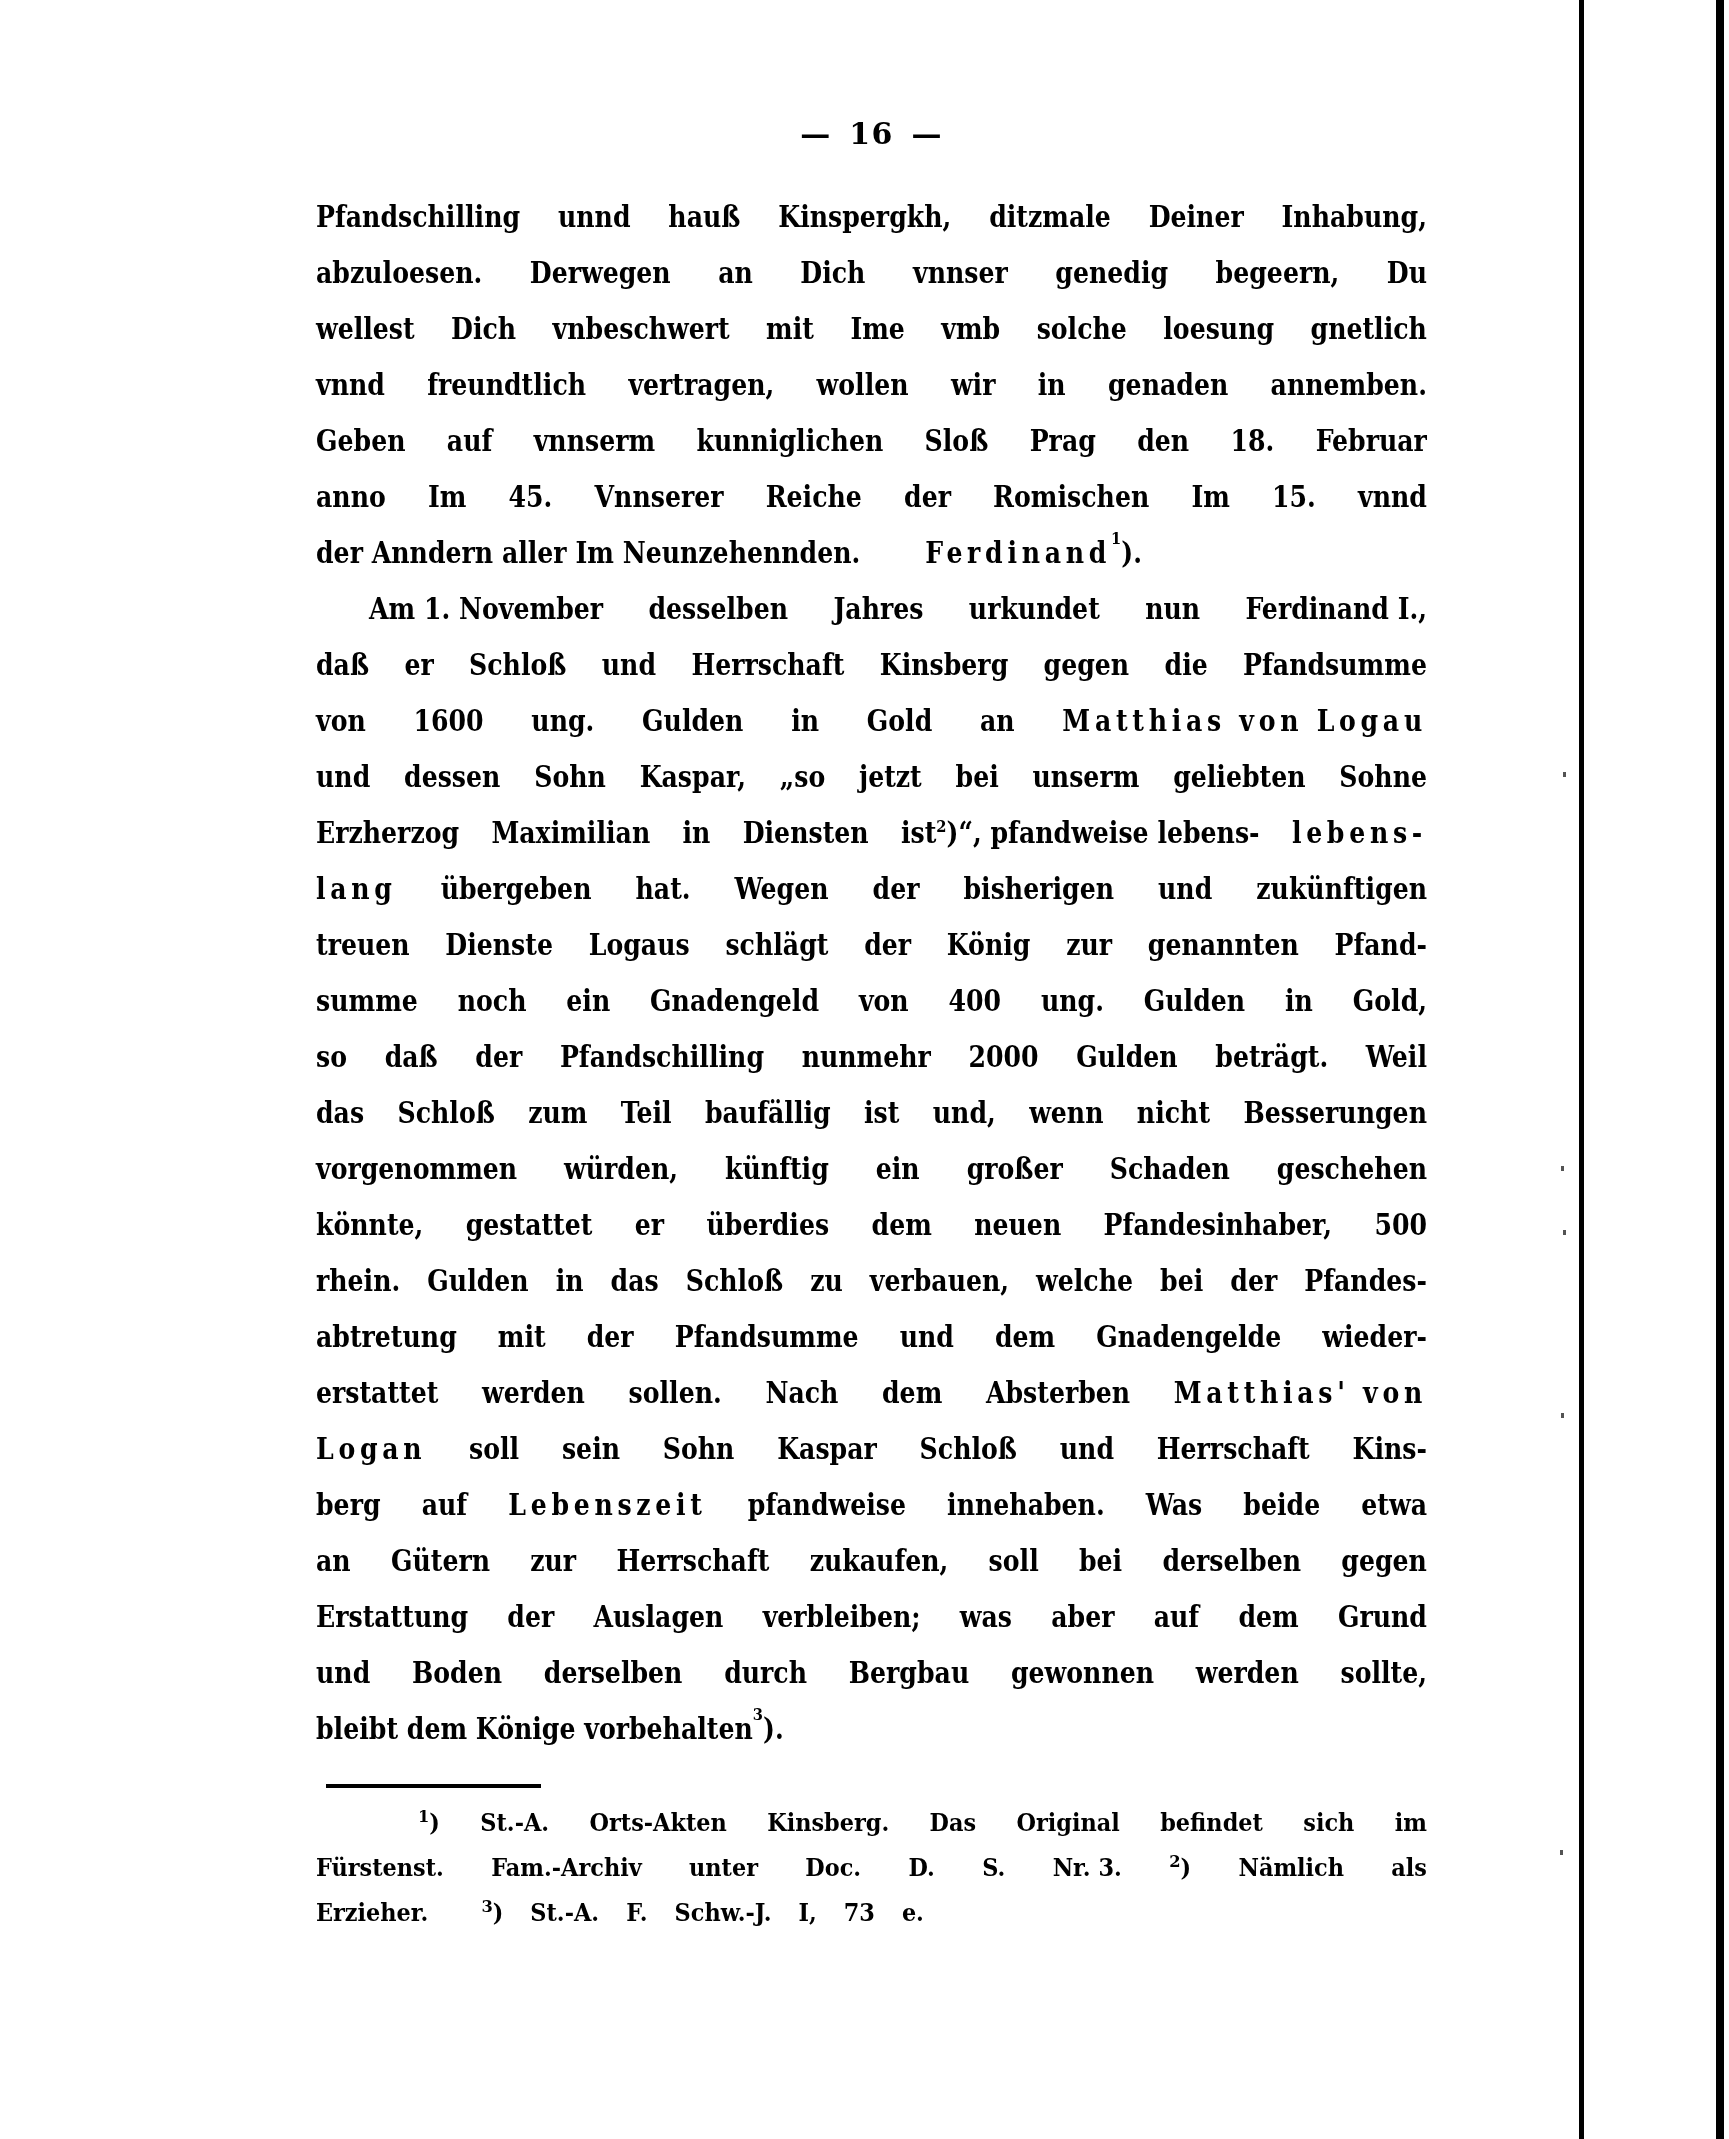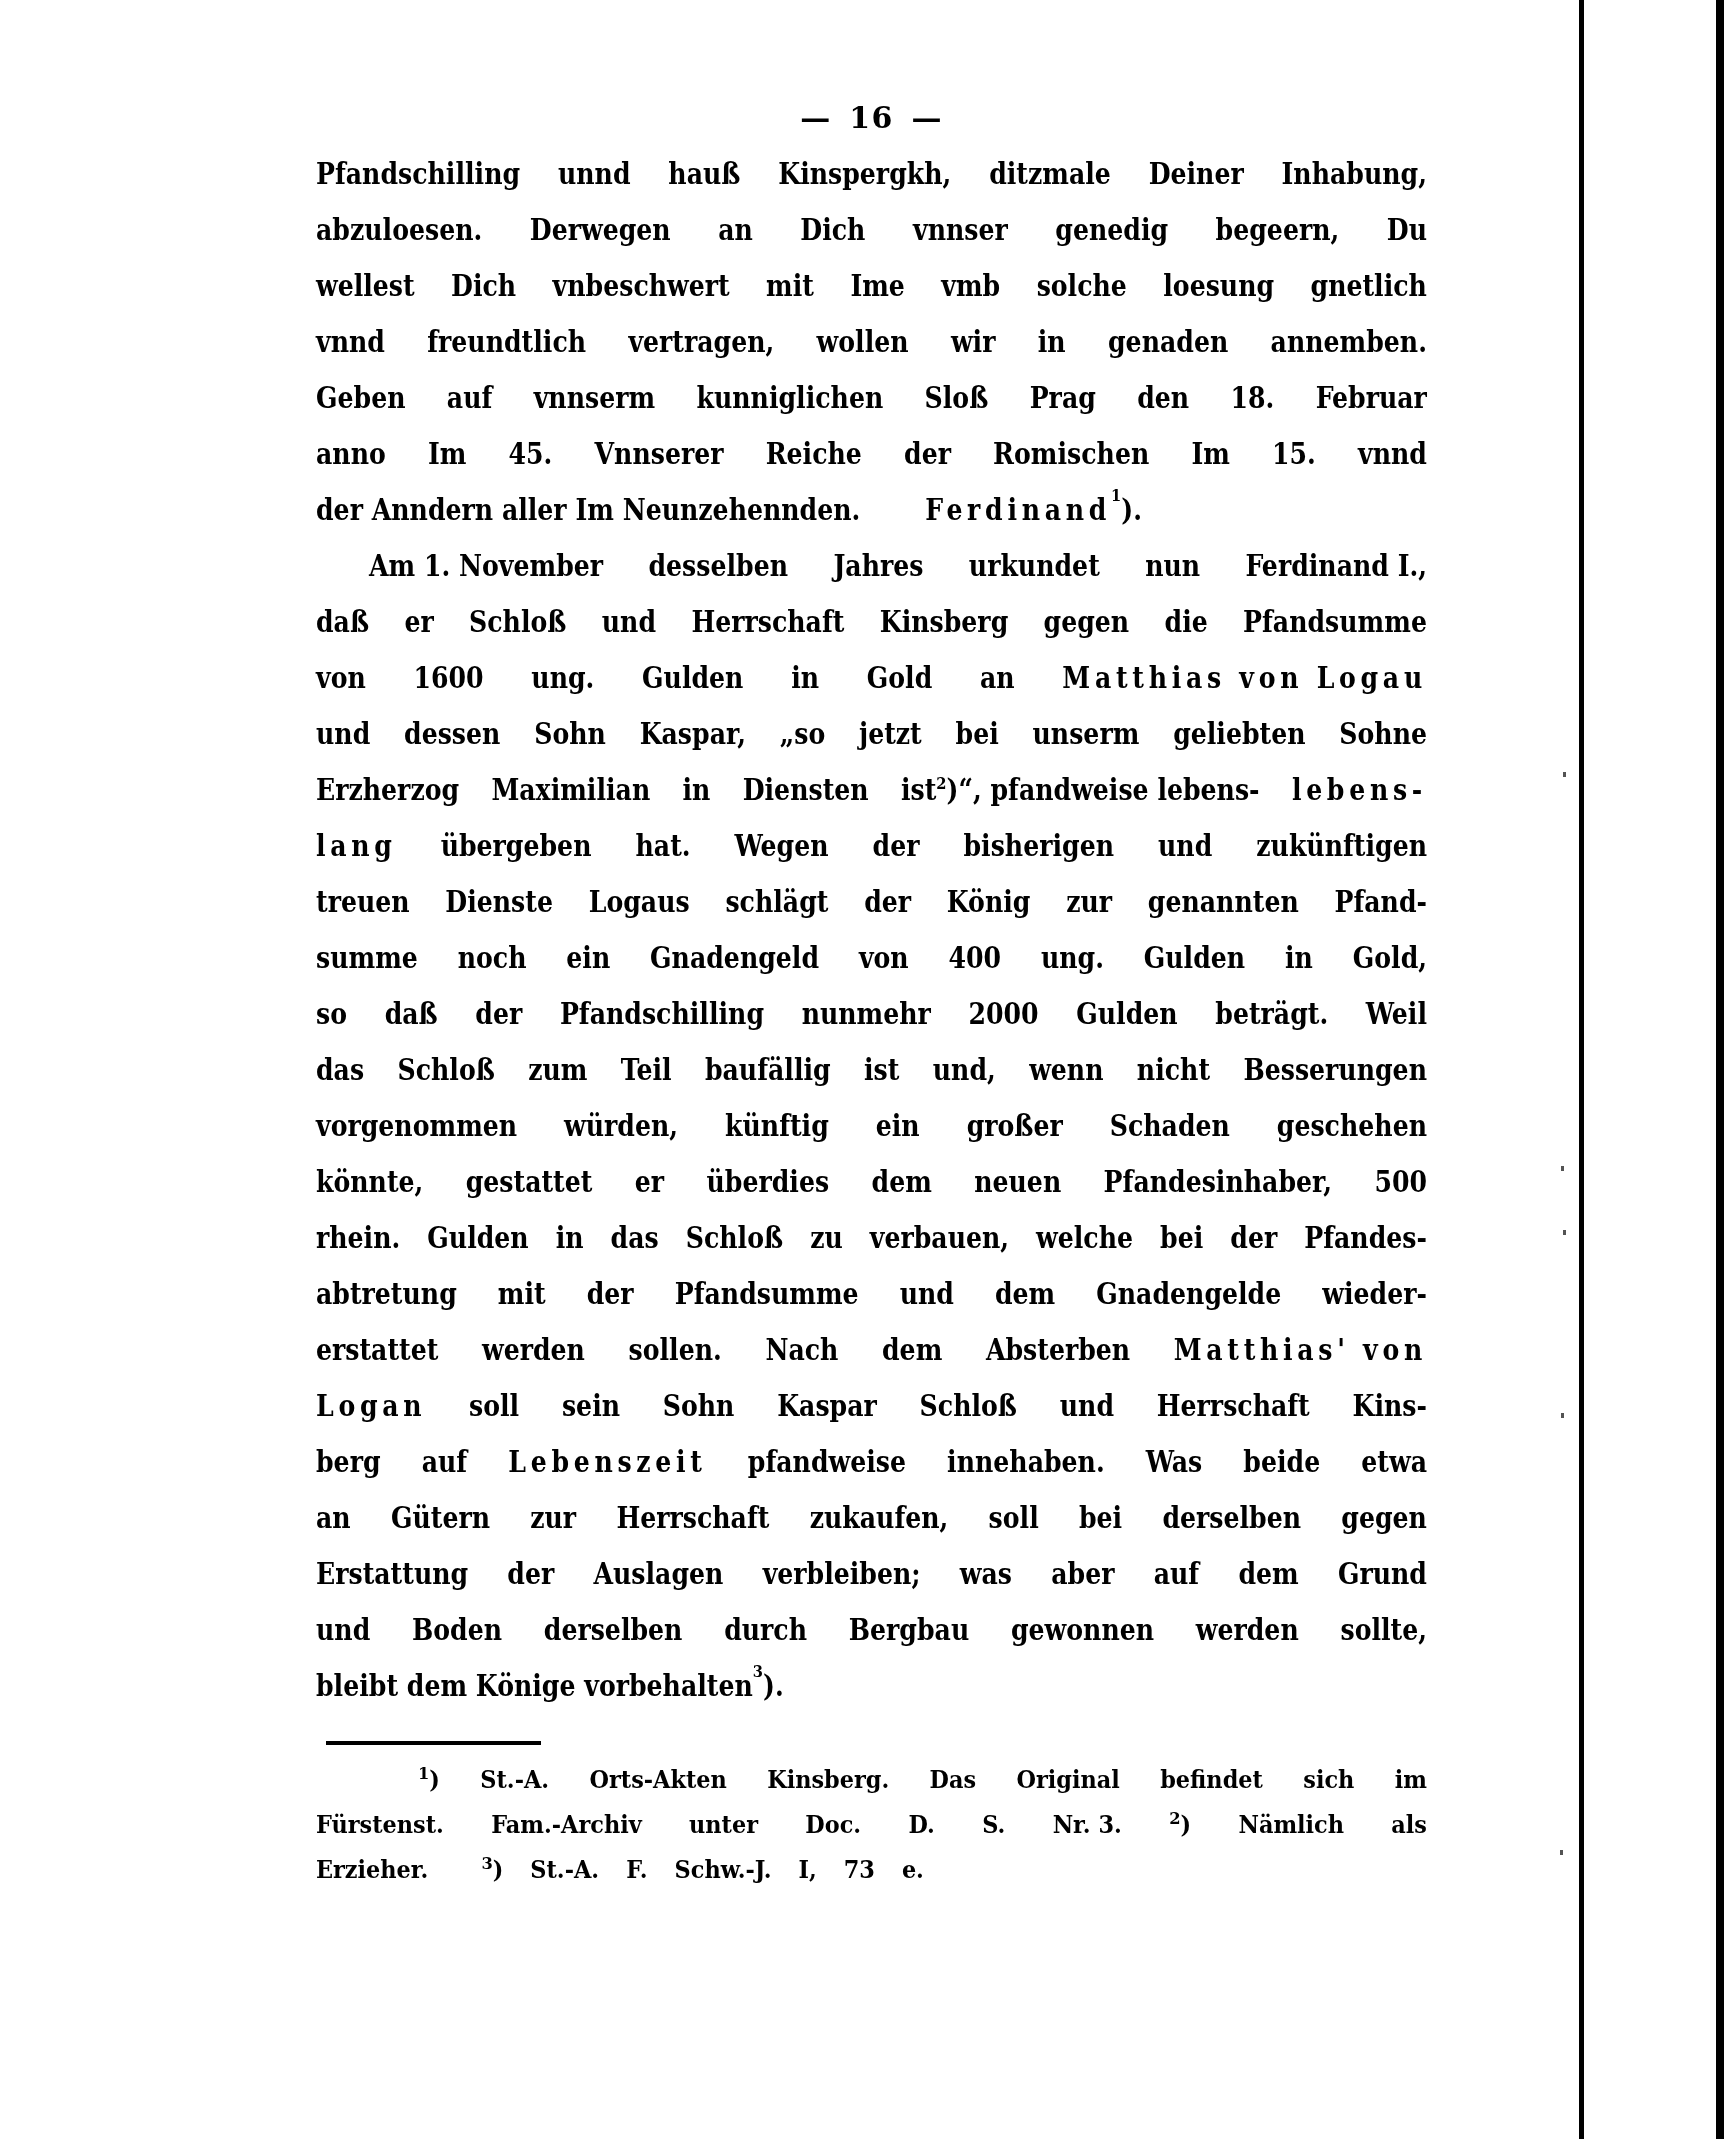--- a/index.html
+++ b/index.html
@@ -47,28 +47,28 @@
     top: 0;
     width: 1111px;
   }
 
   .folio {
     text-align: center;
     font-family: "DejaVu Serif", serif;
     font-size: 30px;
     font-weight: 700;
     letter-spacing: 1.4px;
-    margin: 8px;
-    padding-top: 92px;
+    margin: 0;
+    padding-top: 116px;
     color: #000;
   }
   .folio .rule-dash { display: inline-block; padding: 0 17.6px; }
 
   
-  .body-block { margin-top: 26px; }
+  .body-block { margin-top: 53px; }
 
   .ln {
     display: flex;
     font-family: "DejaVu Serif", serif;
     font-size: 28px;
     line-height: 1;
     height: 37px;
     margin-bottom: 19px;
     color: #000;
     white-space: pre;

